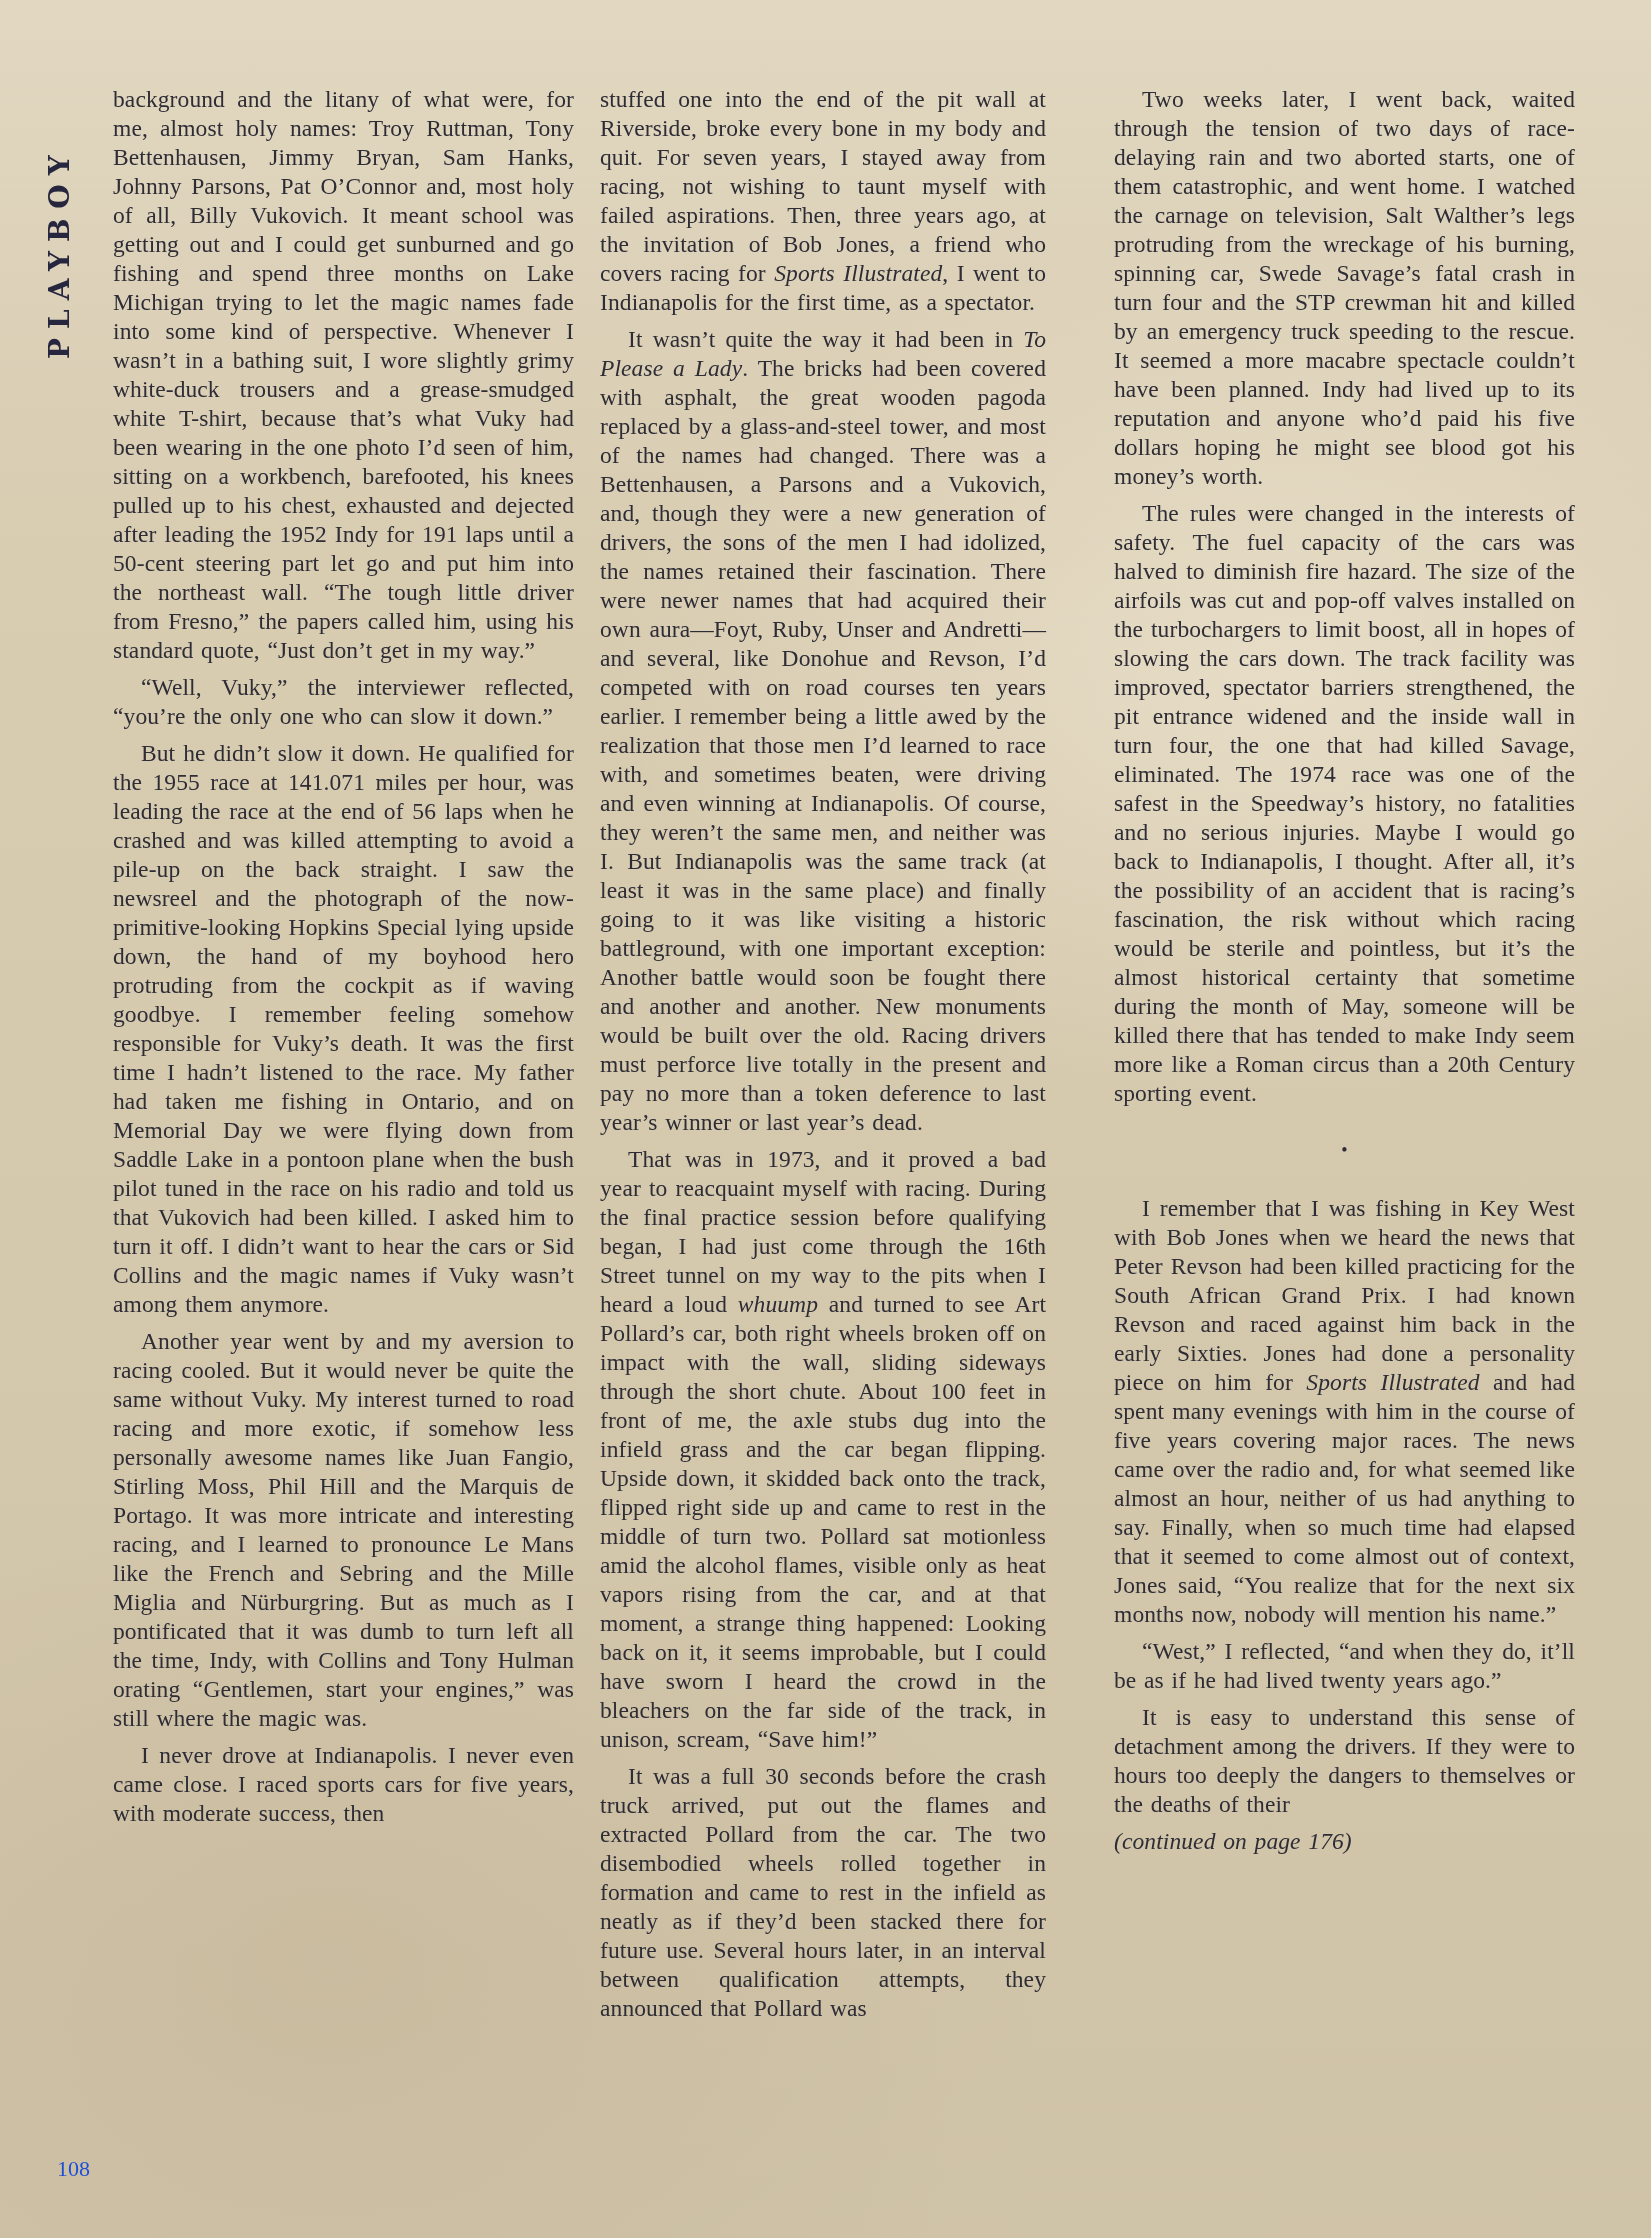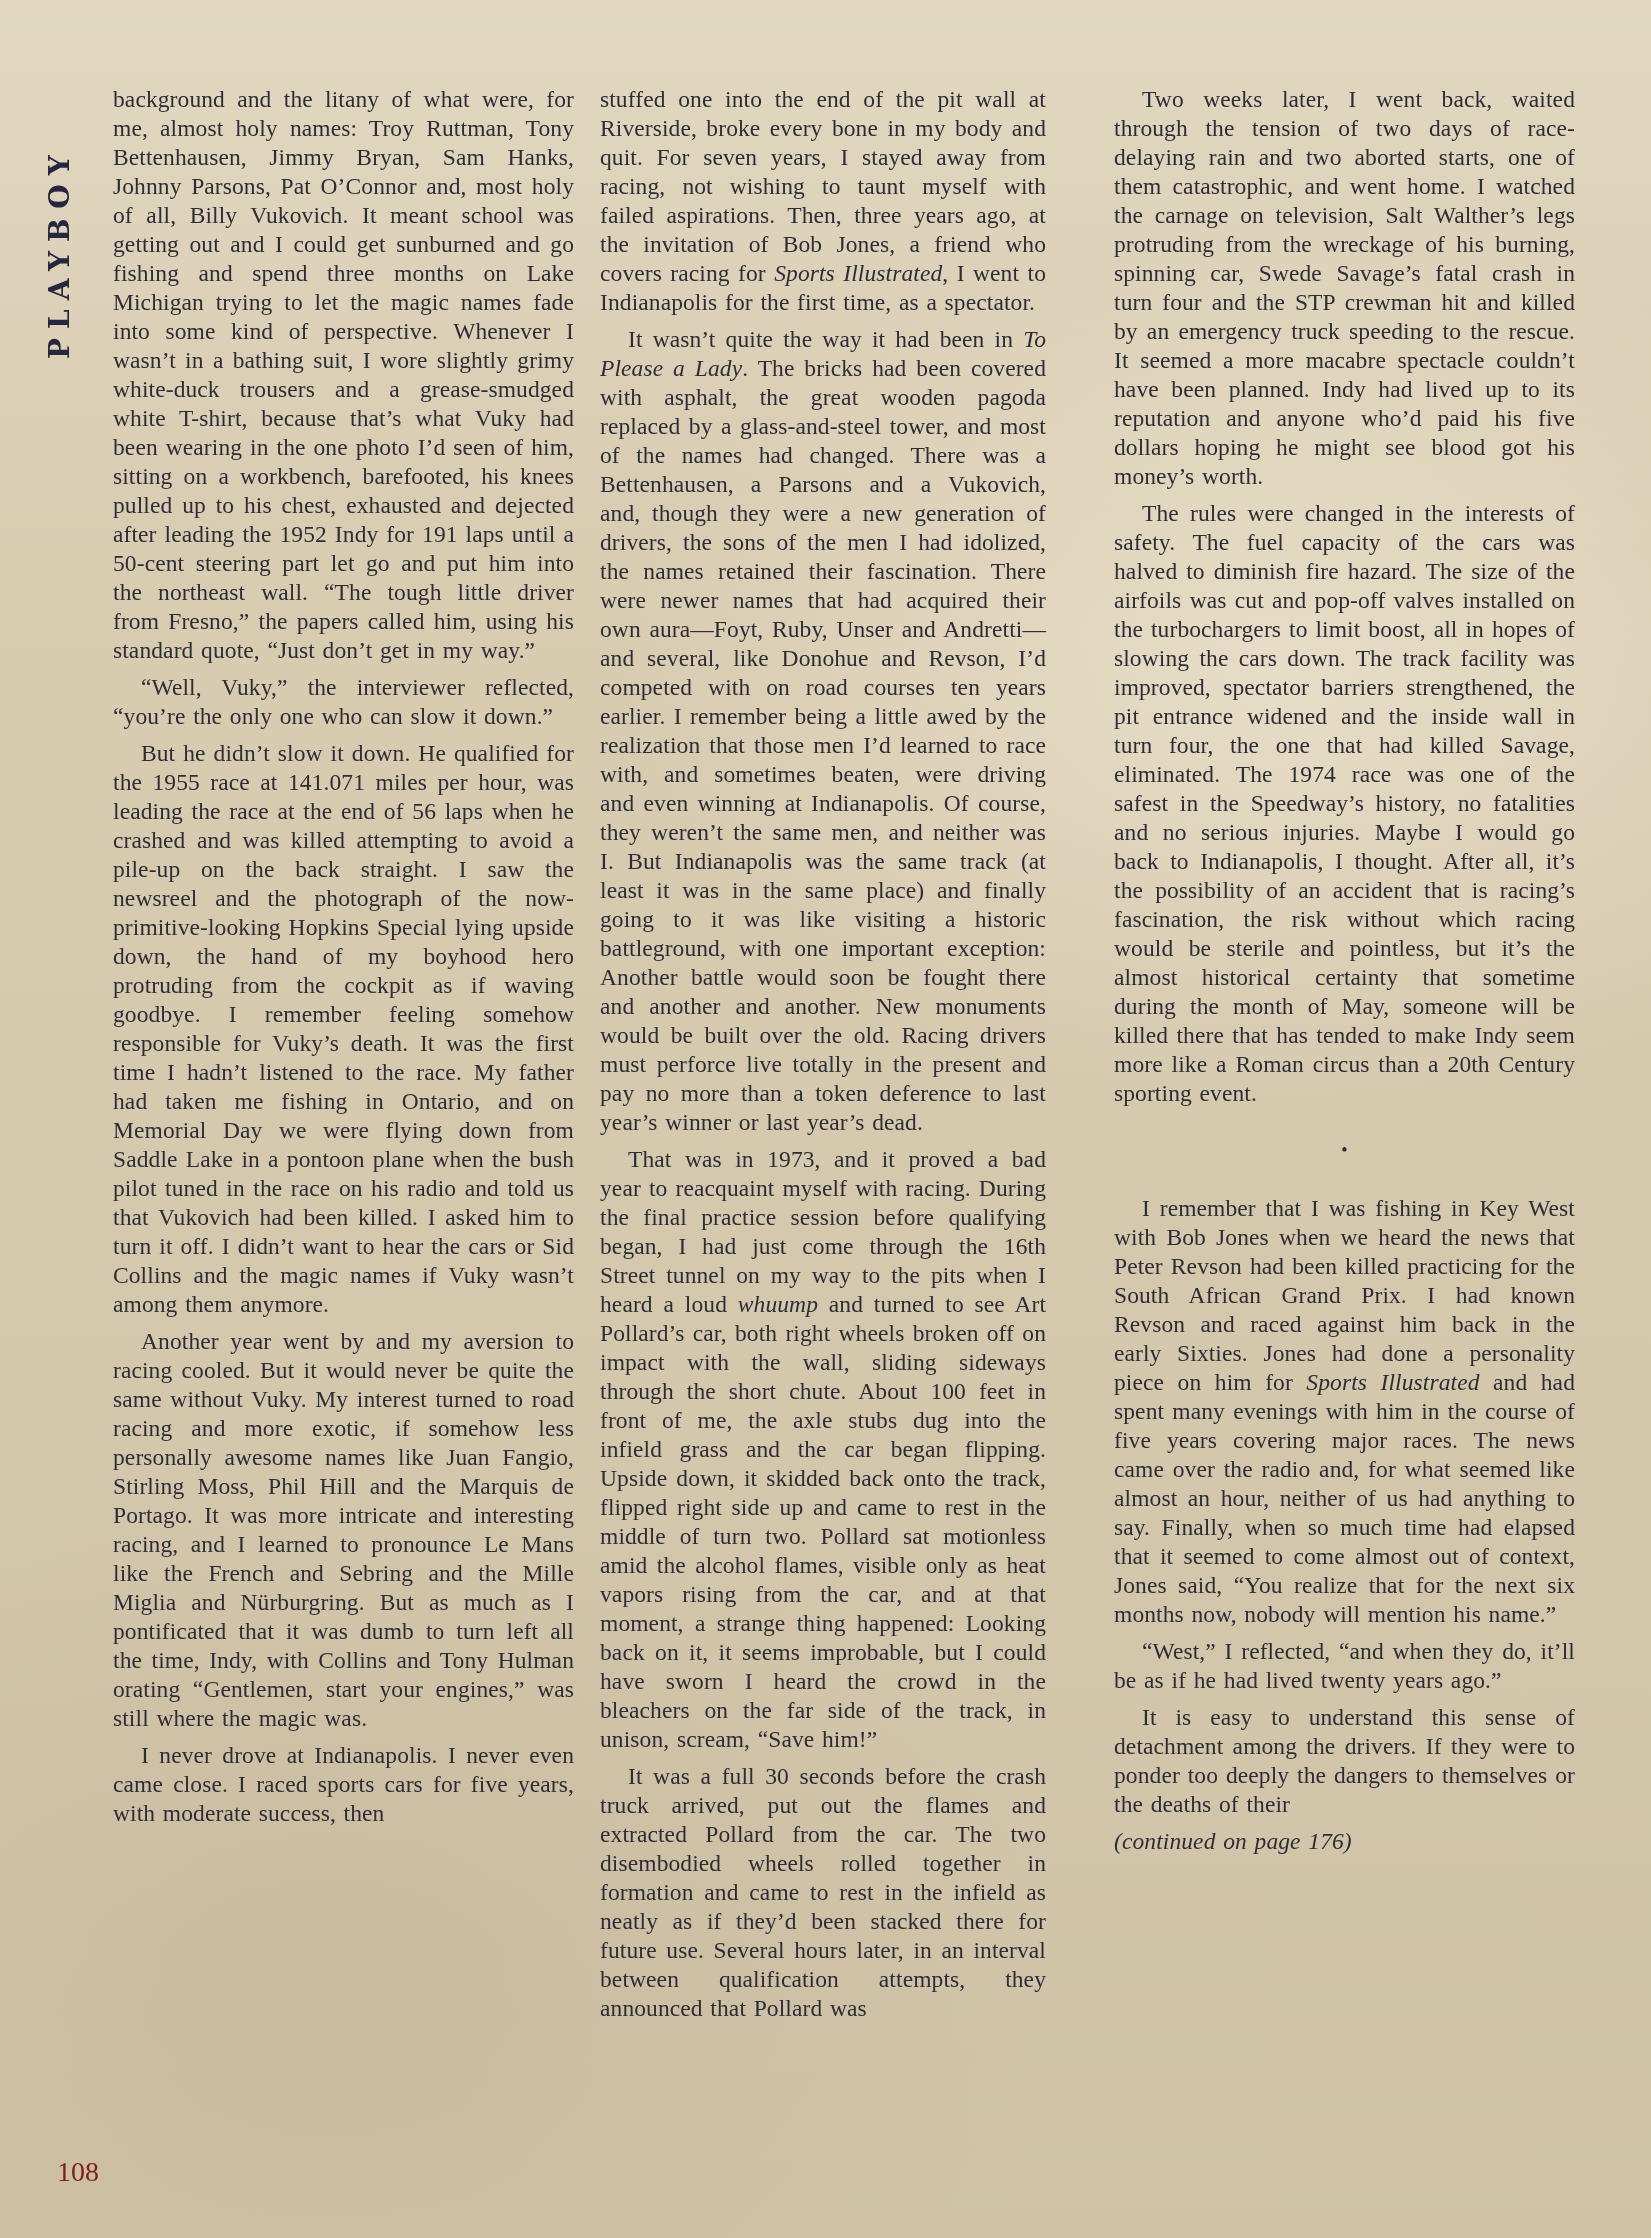--- a/index.html
+++ b/index.html
@@ -60,22 +60,22 @@
     text-align: left;
     text-indent: 0;
     font-style: italic;
   }
   .col i { font-style: italic; }
 
   .pagenum {
     position: absolute;
     left: 57px;
     top: 2156px;
-    font-size: 28px;
-    color: #7f1d1d;
+    font-size: 22px;
+    color: #1d4ed8;
   }
 </style>
 </head>
 <body>
 
 <div class="brand">PLAYBOY</div>
 
 <div class="col col-1">
     <p><span>background and the litany of what were, for me, almost holy names: Troy Ruttman, Tony Bettenhausen, Jimmy Bryan, Sam Hanks, Johnny Parsons, Pat O’Connor and, most holy of all, Billy Vukovich. It meant school was getting out and I could get sunburned and go fishing and spend three months on Lake Michigan trying to let the magic names fade into some kind of perspective. Whenever I wasn’t in a bathing suit, I wore slightly grimy white-duck trousers and a grease-smudged white T-shirt, because that’s what Vuky had been wearing in the one photo I’d seen of him, sitting on a workbench, barefooted, his knees pulled up to his chest, exhausted and dejected after leading the 1952 Indy for 191 laps until a 50-cent steering part let go and put him into the northeast wall. “The tough little driver from Fresno,” the papers called him, using his standard quote, “Just don’t get in my way.”</span></p>
     <p class="indent"><span>“Well, Vuky,” the interviewer reflected, “you’re the only one who can slow it down.”</span></p>
@@ -90,18 +90,18 @@
     <p class="indent"><span>That was in 1973, and it proved a bad year to reacquaint myself with racing. During the final practice session before qualifying began, I had just come through the 16th Street tunnel on my way to the pits when I heard a loud </span><i>whuump</i><span> and turned to see Art Pollard’s car, both right wheels broken off on impact with the wall, sliding sideways through the short chute. About 100 feet in front of me, the axle stubs dug into the infield grass and the car began flipping. Upside down, it skidded back onto the track, flipped right side up and came to rest in the middle of turn two. Pollard sat motionless amid the alcohol flames, visible only as heat vapors rising from the car, and at that moment, a strange thing happened: Looking back on it, it seems improbable, but I could have sworn I heard the crowd in the bleachers on the far side of the track, in unison, scream, “Save him!”</span></p>
     <p class="indent"><span>It was a full 30 seconds before the crash truck arrived, put out the flames and extracted Pollard from the car. The two disembodied wheels rolled together in formation and came to rest in the infield as neatly as if they’d been stacked there for future use. Several hours later, in an interval between qualification attempts, they announced that Pollard was</span></p>
   </div>
 
 <div class="col col-3">
     <p class="indent"><span>Two weeks later, I went back, waited through the tension of two days of race-delaying rain and two aborted starts, one of them catastrophic, and went home. I watched the carnage on television, Salt Walther’s legs protruding from the wreckage of his burning, spinning car, Swede Savage’s fatal crash in turn four and the STP crewman hit and killed by an emergency truck speeding to the rescue. It seemed a more macabre spectacle couldn’t have been planned. Indy had lived up to its reputation and anyone who’d paid his five dollars hoping he might see blood got his money’s worth.</span></p>
     <p class="indent"><span>The rules were changed in the interests of safety. The fuel capacity of the cars was halved to diminish fire hazard. The size of the airfoils was cut and pop-off valves installed on the turbochargers to limit boost, all in hopes of slowing the cars down. The track facility was improved, spectator barriers strengthened, the pit entrance widened and the inside wall in turn four, the one that had killed Savage, eliminated. The 1974 race was one of the safest in the Speedway’s history, no fatalities and no serious injuries. Maybe I would go back to Indianapolis, I thought. After all, it’s the possibility of an accident that is racing’s fascination, the risk without which racing would be sterile and pointless, but it’s the almost historical certainty that sometime during the month of May, someone will be killed there that has tended to make Indy seem more like a Roman circus than a 20th Century sporting event.</span></p>
     <p class="separator"><span>•</span></p>
     <p class="indent"><span>I remember that I was fishing in Key West with Bob Jones when we heard the news that Peter Revson had been killed practicing for the South African Grand Prix. I had known Revson and raced against him back in the early Sixties. Jones had done a personality piece on him for </span><i>Sports Illustrated</i><span> and had spent many evenings with him in the course of five years covering major races. The news came over the radio and, for what seemed like almost an hour, neither of us had anything to say. Finally, when so much time had elapsed that it seemed to come almost out of context, Jones said, “You realize that for the next six months now, nobody will mention his name.”</span></p>
     <p class="indent"><span>“West,” I reflected, “and when they do, it’ll be as if he had lived twenty years ago.”</span></p>
-    <p class="indent"><span>It is easy to understand this sense of detachment among the drivers. If they were to ponder too deeply the dangers to themselves or the deaths of their</span></p>
+    <p class="indent"><span>It is easy to understand this sense of detachment among the drivers. If they were to hours too deeply the dangers to themselves or the deaths of their</span></p>
     <p class="continuation"><span>(continued on page 176)</span></p>
   </div>
 
 <div class="pagenum">108</div>
 
 
 </body></html>

